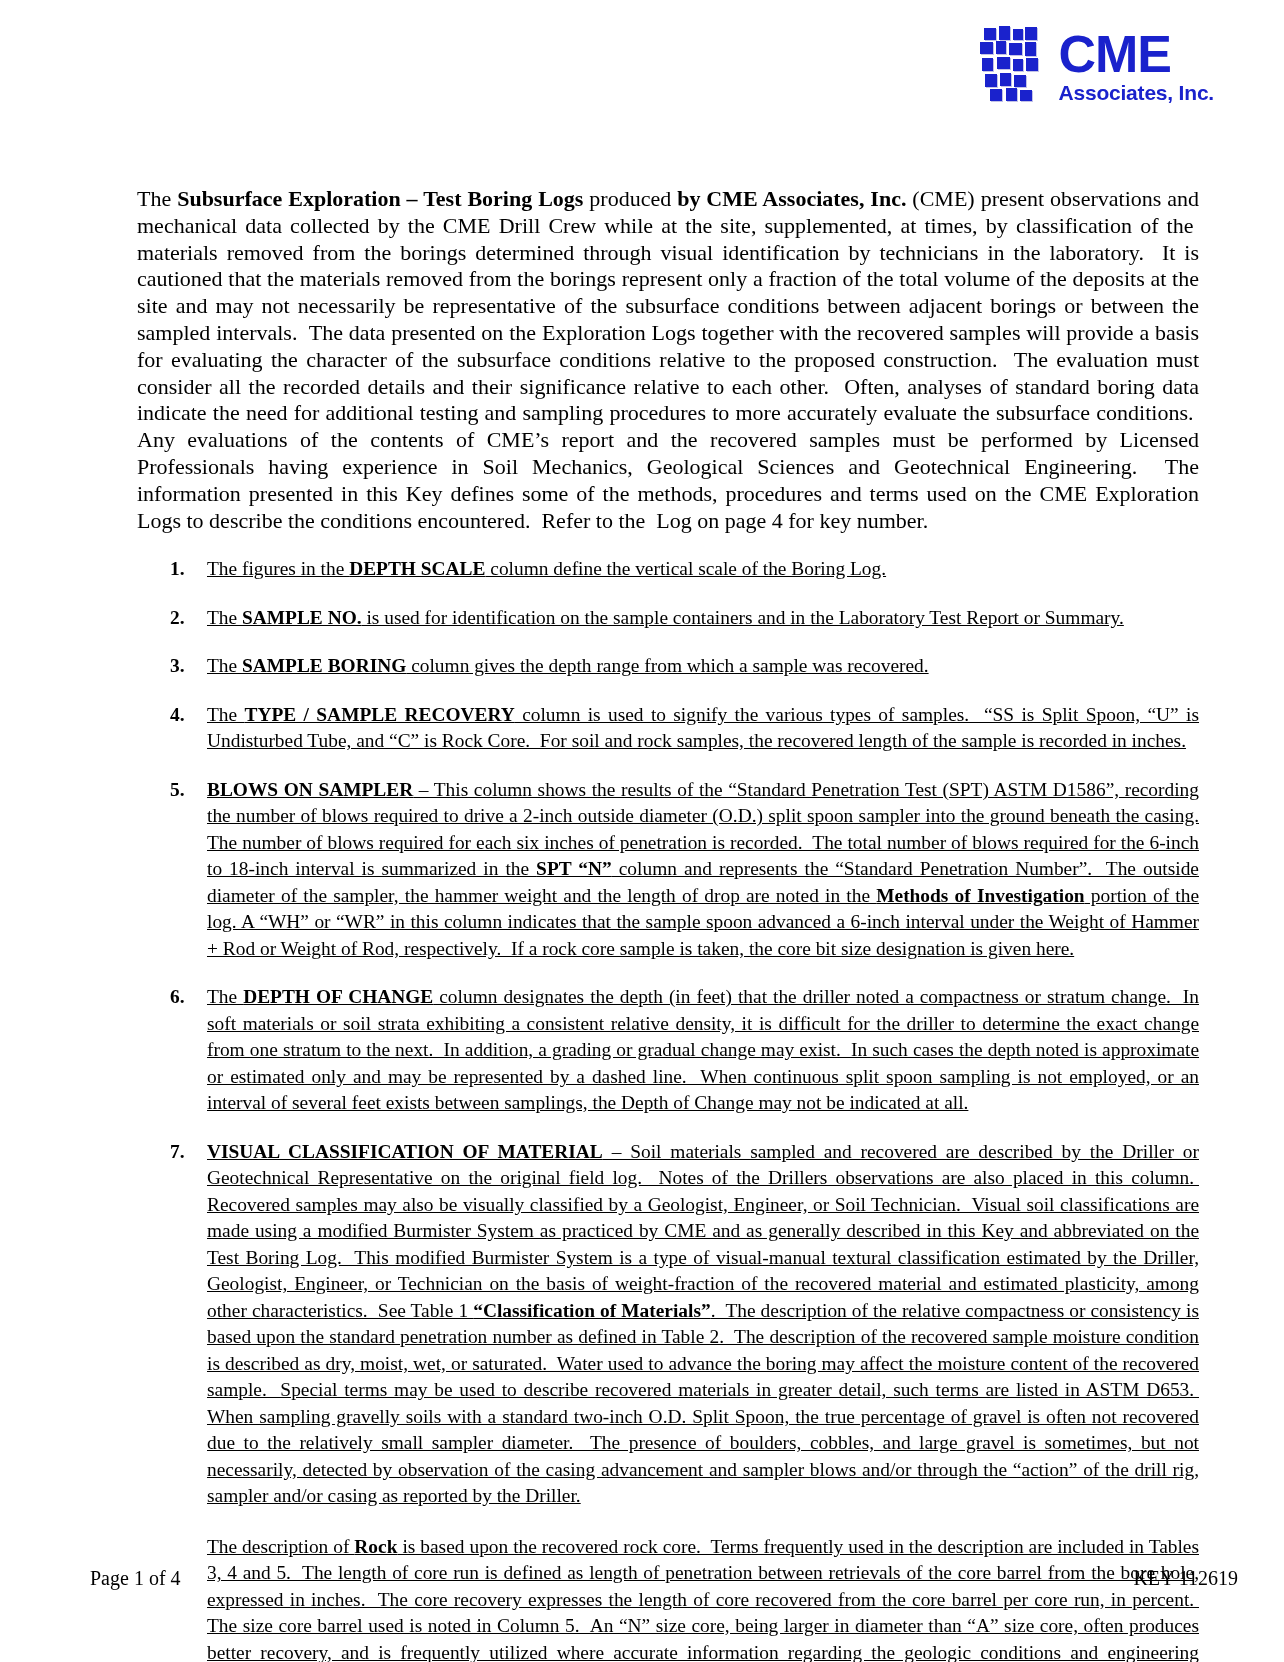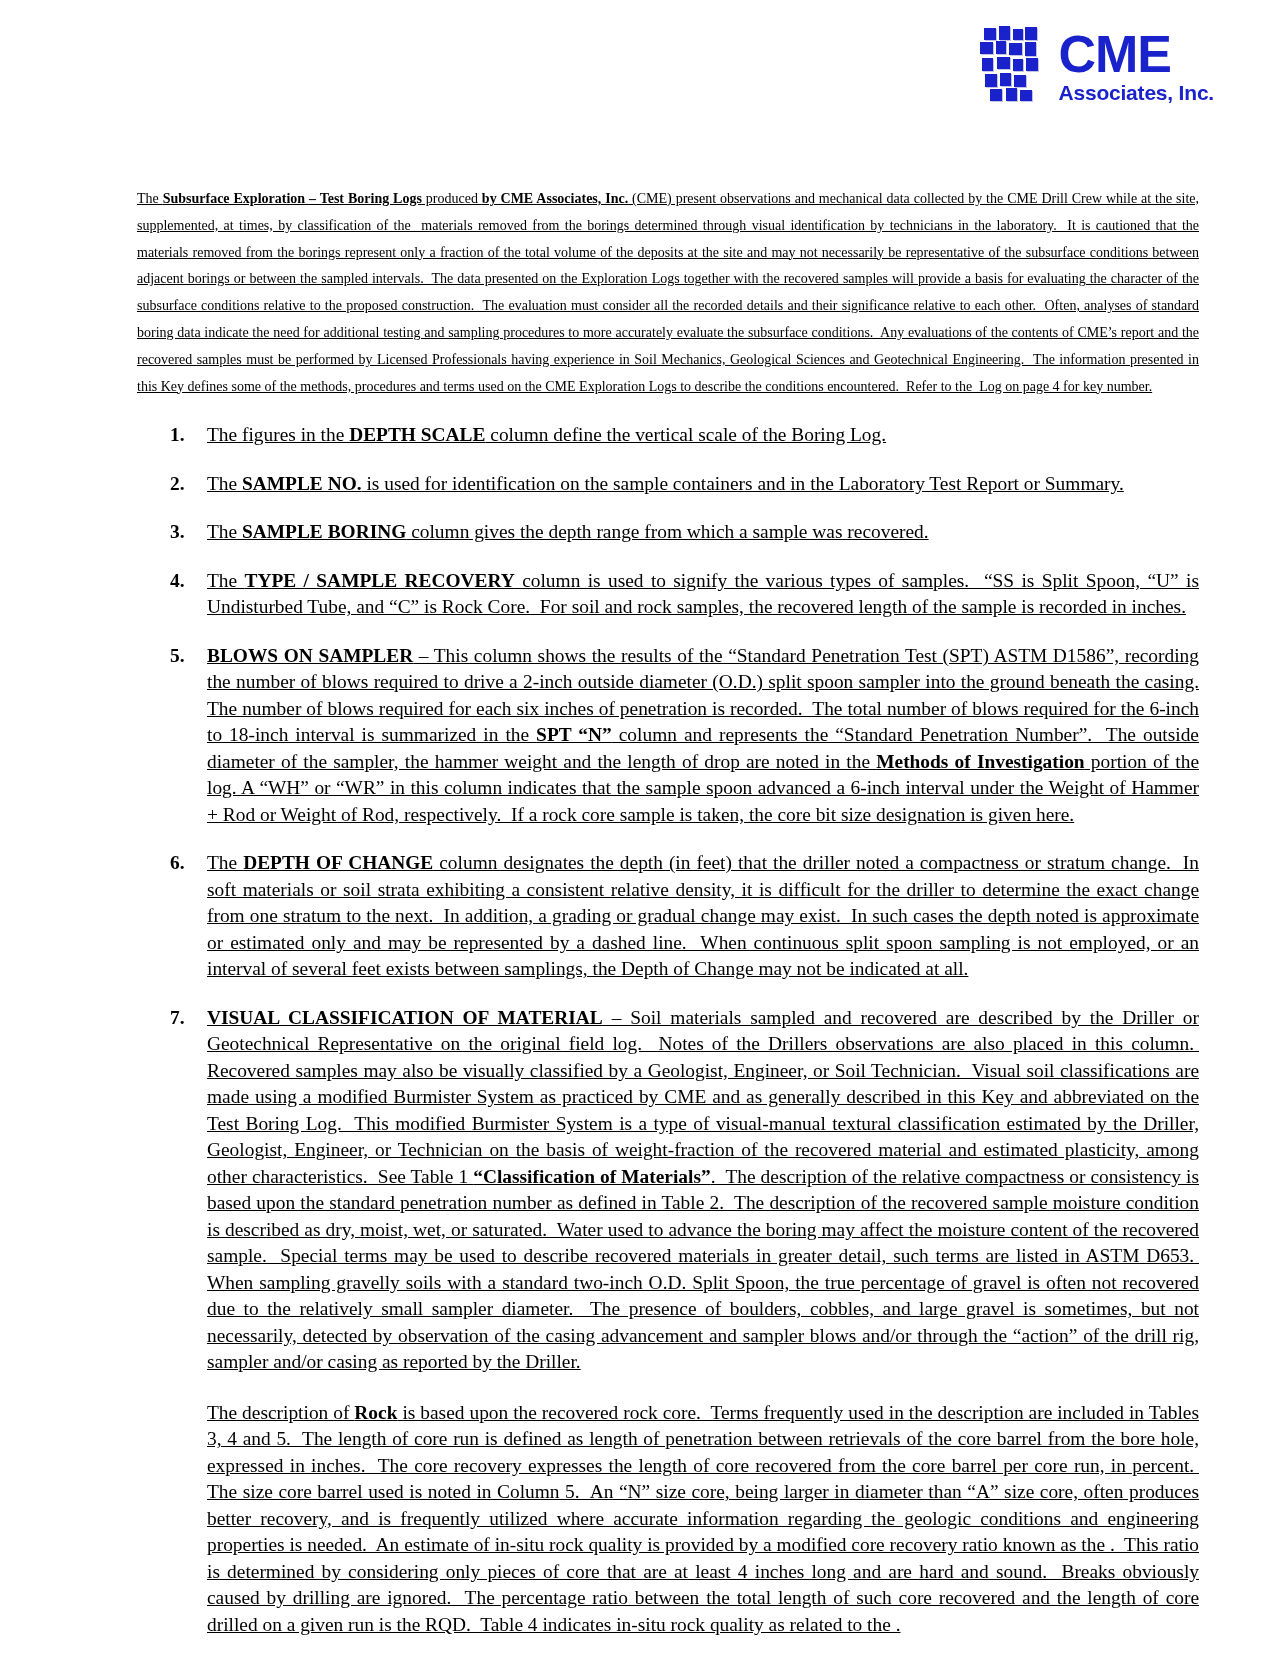--- a/index.html
+++ b/index.html
@@ -76,25 +76,24 @@
 
   
   .body-wrap {
     position: absolute;
     top: 186px;
     left: 115px;
     width: 1062px;
   }
   p.intro {
     margin: 0;
-    font-size: 14px;
+    font-size: 22px;
     line-height: 26.8px;
     text-align: justify;
     text-justify: inter-word;
-    text-decoration: underline;
   }
 
   .colheads {
     position: relative;
     margin-top: 31px;
     height: 28px;
     font-size: 19.4px;
     font-weight: bold;
   }
   .colheads .kh {
@@ -229,14 +228,18 @@
         <li class="keyitem">
           <div class="num">7.</div>
           <div class="txt">
             <p><b>VISUAL CLASSIFICATION OF MATERIAL</b> – Soil materials sampled and recovered are described by the Driller or Geotechnical Representative on the original field log.&nbsp; Notes of the Drillers observations are also placed in this column.&nbsp; Recovered samples may also be visually classified by a Geologist, Engineer, or Soil Technician.&nbsp; Visual soil classifications are made using a modified Burmister System as practiced by CME and as generally described in this Key and abbreviated on the Test Boring Log.&nbsp; This modified Burmister System is a type of visual-manual textural classification estimated by the Driller, Geologist, Engineer, or Technician on the basis of weight-fraction of the recovered material and estimated plasticity, among other characteristics.&nbsp; See Table 1 <b>“Classification of Materials”</b>.&nbsp; The description of the relative compactness or consistency is based upon the standard penetration number as defined in Table 2.&nbsp; The description of the recovered sample moisture condition is described as dry, moist, wet, or saturated.&nbsp; Water used to advance the boring may affect the moisture content of the recovered sample.&nbsp; Special terms may be used to describe recovered materials in greater detail, such terms are listed in ASTM D653.&nbsp; When sampling gravelly soils with a standard two-inch O.D. Split Spoon, the true percentage of gravel is often not recovered due to the relatively small sampler diameter.&nbsp; The presence of boulders, cobbles, and large gravel is sometimes, but not necessarily, detected by observation of the casing advancement and sampler blows and/or through the “action” of the drill rig, sampler and/or casing as reported by the Driller.</p>
             <p>The description of <b>Rock</b> is based upon the recovered rock core.&nbsp; Terms frequently used in the description are included in Tables 3, 4 and 5.&nbsp; The length of core run is defined as length of penetration between retrievals of the core barrel from the bore hole, expressed in inches.&nbsp; The core recovery expresses the length of core recovered from the core barrel per core run, in percent.&nbsp; The size core barrel used is noted in Column 5.&nbsp; An “N” size core, being larger in diameter than “A” size core, often produces better recovery, and is frequently utilized where accurate information regarding the geologic conditions and engineering properties is needed.&nbsp; An estimate of in-situ rock quality is provided by a modified core recovery ratio known as the .&nbsp; This ratio is determined by considering only pieces of core that are at least 4 inches long and are hard and sound.&nbsp; Breaks obviously caused by drilling are ignored.&nbsp; The percentage ratio between the total length of such core recovered and the length of core drilled on a given run is the RQD.&nbsp; Table 4 indicates in-situ rock quality as related to the .</p>
           </div>
         </li>
       </ol>
   </div>
 
+  <div class="footer">
+    <span>Page 1 of 4</span>
+    <span>KEY 112619</span>
+  </div>
 
 </div>
 
 </body></html>

